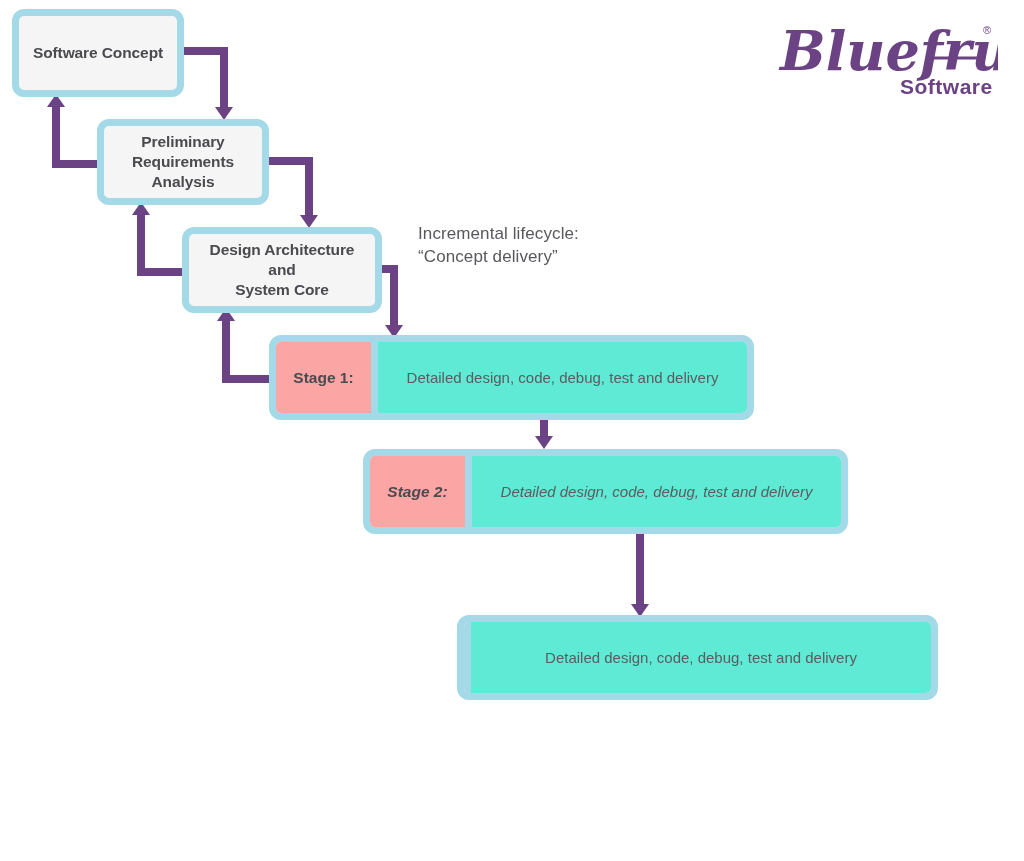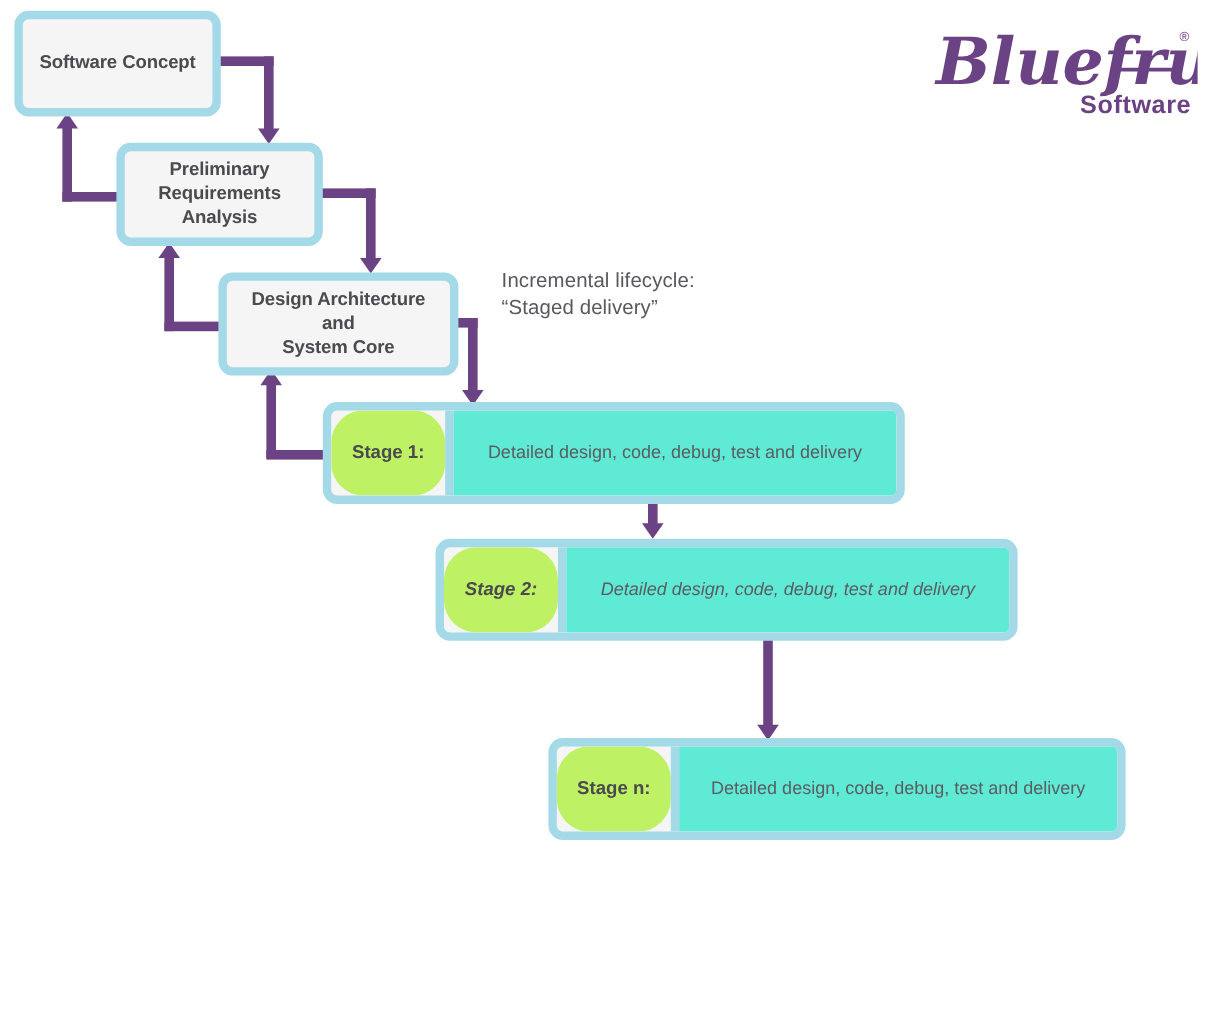--- a/index.html
+++ b/index.html
@@ -60,22 +60,21 @@
     overflow: hidden;
   }
   .stage-name {
     flex: 0 0 95px;
     display: flex;
     align-items: center;
     justify-content: center;
     font-size: 15.5px;
     font-weight: bold;
     color: #4a4a4f;
-    background: #bef264;
-    border-radius: 27px;
+    background: #fca5a5;
   }
   .stage-divider {
     flex: 0 0 7px;
     background: #a4d9e8;
   }
   .stage-desc {
     flex: 1 1 auto;
     display: flex;
     align-items: center;
     justify-content: center;
@@ -161,21 +160,21 @@
     <svg viewBox="0 0 220 86" xmlns="http://www.w3.org/2000/svg">
       <text class="logo-script" x="2" y="52">Bluefruit</text>
       <text class="logo-reg" x="205" y="16">®</text>
       <text class="logo-sub" x="122" y="76">Software</text>
       <path d="M150 40 L206 40" stroke="#6b4283" stroke-width="3" stroke-linecap="round"></path>
     </svg>
   </div>
 
   <div id="diagram-title" style="left:418px; top:222px; width:284px;">
     <div>Incremental lifecycle:</div>
-    <div>“Staged delivery”</div>
+    <div>“Concept delivery”</div>
   </div>
 
   <div class="node phase" style="left:97px; top:119px; width:172px; height:86px;">
     <span class="node-label">Preliminary<br>Requirements<br>Analysis</span>
   </div>
 
   <div class="node phase" style="left:12px; top:9px; width:172px; height:88px;">
     <span class="node-label">Software Concept</span>
   </div>
 
@@ -189,21 +188,20 @@
     <div class="stage-desc">Detailed design, code, debug, test and delivery</div>
   </div>
 
   <div class="stage" style="left:363px; top:449px; width:485px; height:85px;font-style:italic;">
     <div class="stage-name">Stage 2:</div>
     <div class="stage-divider"></div>
     <div class="stage-desc">Detailed design, code, debug, test and delivery</div>
   </div>
 
   <div class="stage" style="left:457px; top:615px; width:481px; height:85px;">
-    <div class="stage-name">Stage n:</div>
     <div class="stage-divider"></div>
     <div class="stage-desc">Detailed design, code, debug, test and delivery</div>
   </div>
 
   <div class="conn seg-h" style="left:180px; top:47px; width:48px;"></div>
   <div class="conn seg-v" style="left:220px; top:47px; height:62px;"></div>
   <div class="arrowhead down" style="left:215px; top:107px;"></div>
 
   <div class="conn seg-h" style="left:52px; top:160px; width:48px;"></div>
   <div class="conn seg-v" style="left:52px; top:106px; height:62px;"></div>

